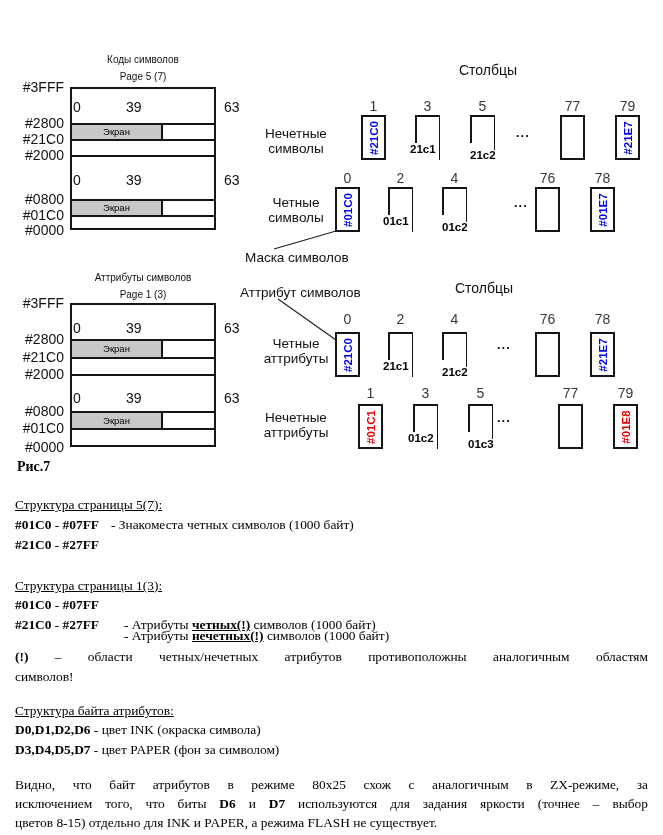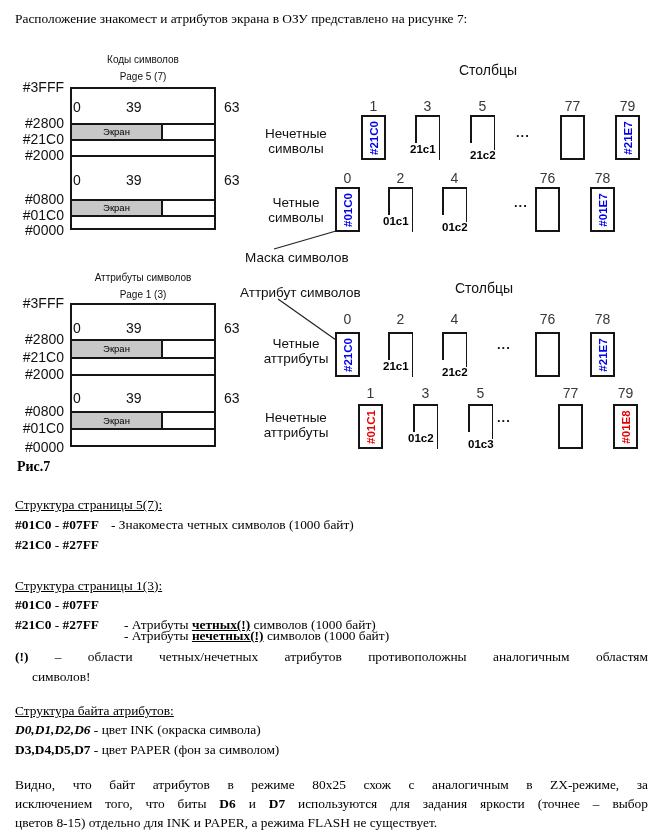--- a/index.html
+++ b/index.html
@@ -29,21 +29,20 @@
   .tl{font-size:13.4px;color:#000;line-height:18px;white-space:nowrap;}
   .tl.wrap{white-space:normal;}
   .fj{text-align:justify;}
   .fj::after{content:"";display:inline-block;width:100%;height:0;}
   svg.overlay{pointer-events:none;}
 </style>
 </head>
 <body>
 
 <div class="page">
-  <div class="abs serif intro">Расположение знакомест и атрибутов экрана в ОЗУ представлено на рисунке 7:</div>
   <div id="figure-layer" class="abs" style="left:0;top:0;width:663px;height:835px;">
       <div class="abs maptitle" style="left: 58px; top: 52px;">Коды символов</div>
       <div class="abs maptitle" style="left: 58px; top: 69px;">Page 5 (7)</div>
       <div class="abs mapbox" style="left: 70px; top: 87px; width: 146px; height: 143px;"></div>
       <div class="abs band" style="left: 72px; top: 124px; width: 89px; height: 15px;"></div>
       <div class="abs bandlbl" style="left: 72px; top: 126.5px; width: 89px;">Экран</div>
       <div class="abs vline" style="left: 161px; top: 124px; height: 15px;"></div>
       <div class="abs band" style="left: 72px; top: 200px; width: 89px; height: 15px;"></div>
       <div class="abs bandlbl" style="left: 72px; top: 202.5px; width: 89px;">Экран</div>
       <div class="abs vline" style="left: 161px; top: 200px; height: 15px;"></div>
@@ -222,21 +221,21 @@
       <div class="abs serif tl" style="left: 15px; top: 496px;"><span style="text-decoration: underline;">Структура страницы 5(7):</span></div>
       <div class="abs serif tl" style="left: 15px; top: 516px;"><span style="font-weight: bold;">#01C0</span><span> - </span><span style="font-weight: bold;">#07FF</span></div>
       <div class="abs serif tl" style="left: 111px; top: 516px;"><span>- Знакоместа четных символов (1000 байт)</span></div>
       <div class="abs serif tl" style="left: 15px; top: 536px;"><span style="font-weight: bold;">#21C0</span><span> - </span><span style="font-weight: bold;">#27FF</span></div>
       <div class="abs serif tl" style="left: 15px; top: 577px;"><span style="text-decoration: underline;">Структура страницы 1(3):</span></div>
       <div class="abs serif tl" style="left: 15px; top: 596px;"><span style="font-weight: bold;">#01C0</span><span> - </span><span style="font-weight: bold;">#07FF</span></div>
       <div class="abs serif tl" style="left: 124px; top: 596px; margin-top: 31px;"><span>- Атрибуты </span><span style="font-weight: bold; text-decoration: underline;">нечетных(!)</span><span> символов (1000 байт)</span></div>
       <div class="abs serif tl" style="left: 15px; top: 616px;"><span style="font-weight: bold;">#21C0</span><span> - </span><span style="font-weight: bold;">#27FF</span></div>
       <div class="abs serif tl" style="left: 124px; top: 616px;"><span>- Атрибуты </span><span style="font-weight: bold; text-decoration: underline;">четных(!)</span><span> символов (1000 байт)</span></div>
       <div class="abs serif tl wrap fj" style="left: 15px; top: 648px; width: 633px;"><span style="font-weight: bold;">(!)</span><span> – области четных/нечетных атрибутов противоположны аналогичным областям</span></div>
-      <div class="abs serif tl" style="left: 15px; top: 668px; margin-left: 17px;"><span>символов!</span></div>
+      <div class="abs serif tl" style="left: 15px; top: 668px;"><span>символов!</span></div>
       <div class="abs serif tl" style="left: 15px; top: 702px;"><span style="text-decoration: underline;">Структура байта атрибутов:</span></div>
-      <div class="abs serif tl" style="left: 15px; top: 721px;"><span style="font-weight: bold; font-style: italic;">D0,D1,D2,D6</span><span> - цвет INK (окраска символа)</span></div>
+      <div class="abs serif tl" style="left: 15px; top: 721px;"><span style="font-weight: bold;">D0,D1,D2,D6</span><span> - цвет INK (окраска символа)</span></div>
       <div class="abs serif tl" style="left: 15px; top: 741px;"><span style="font-weight: bold;">D3,D4,D5,D7</span><span> - цвет PAPER (фон за символом)</span></div>
       <div class="abs serif tl wrap fj" style="left: 15px; top: 776px; width: 633px;"><span>Видно, что байт атрибутов в режиме 80х25 схож с аналогичным в ZX-режиме, за</span></div>
       <div class="abs serif tl wrap fj" style="left: 15px; top: 795px; width: 633px;"><span>исключением того, что биты </span><span style="font-weight: bold;">D6</span><span> и </span><span style="font-weight: bold;">D7</span><span> используются для задания яркости (точнее – выбор</span></div>
       <div class="abs serif tl" style="left: 15px; top: 814px;"><span>цветов 8-15) отдельно для INK и PAPER, а режима FLASH не существует.</span></div>
     </div>
 </div>
 
 </body></html>

